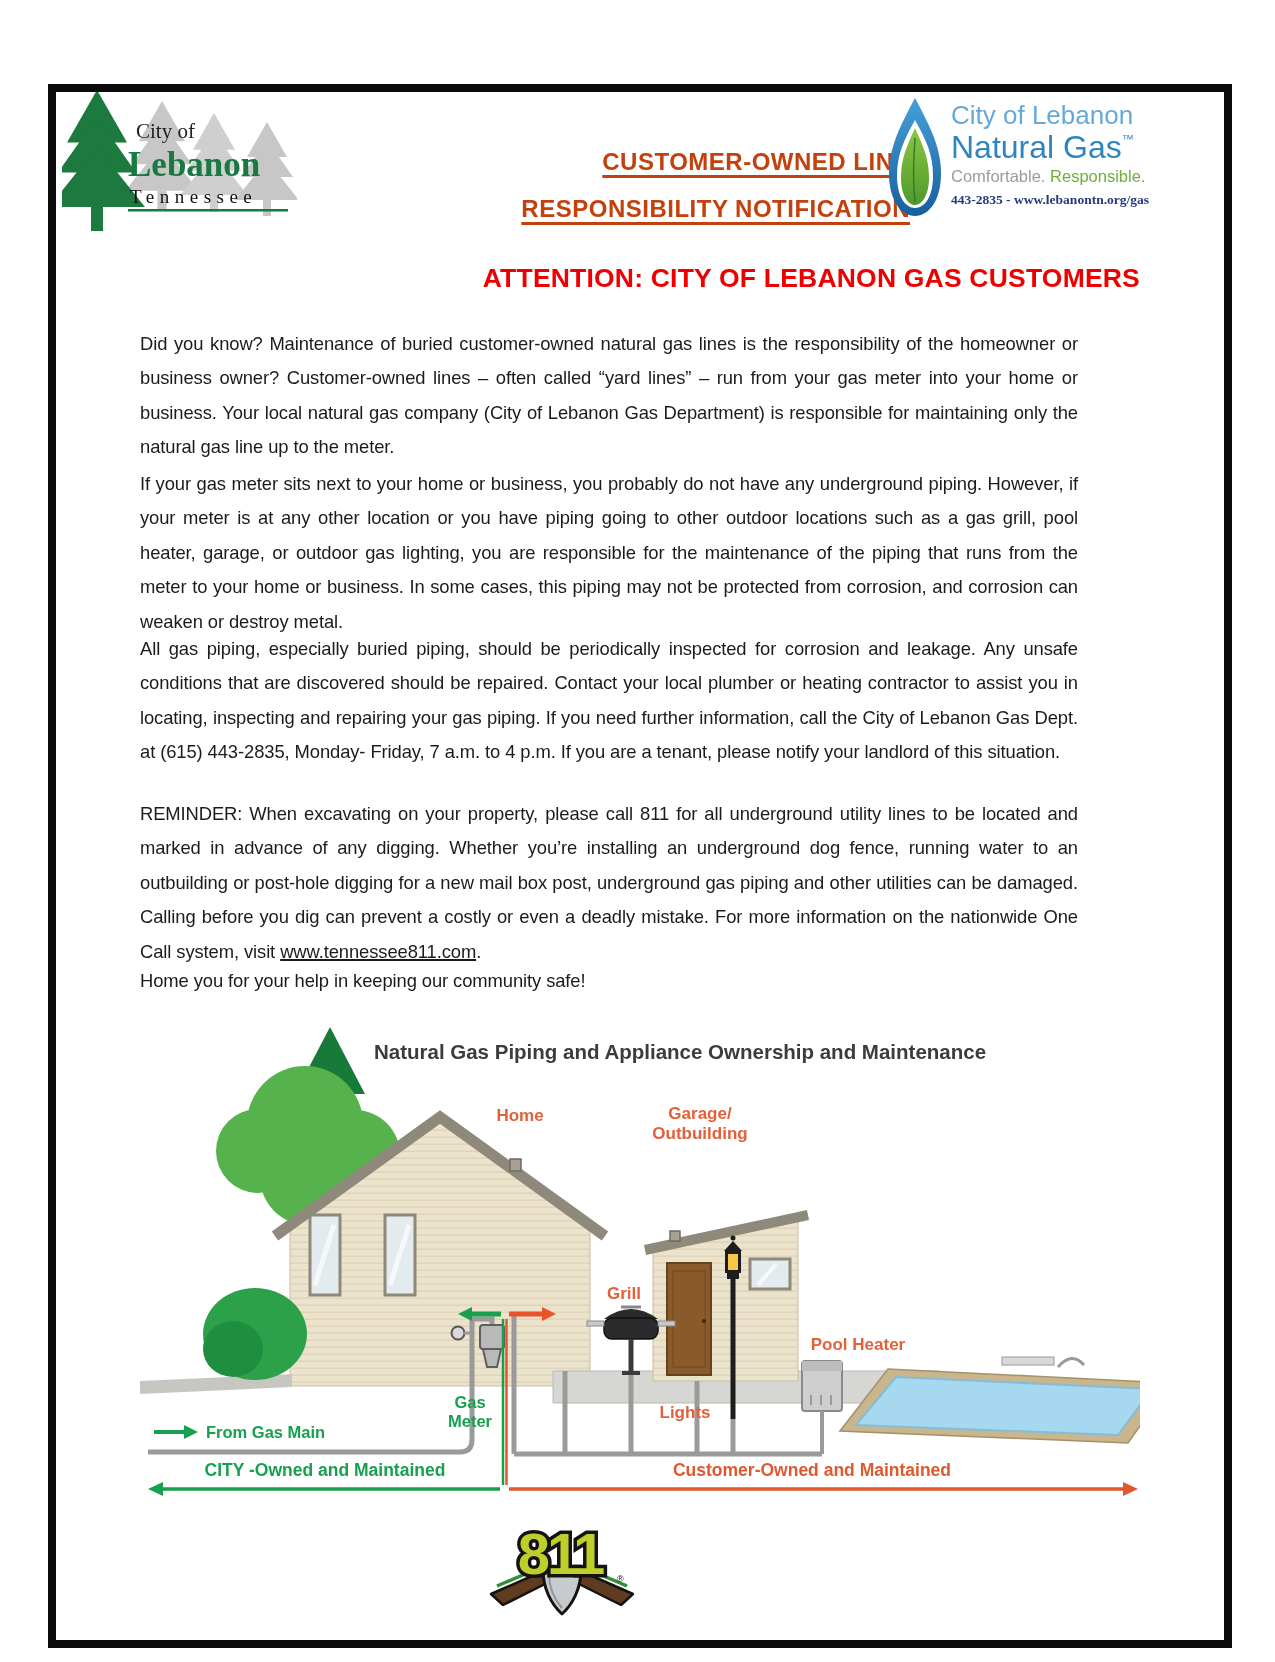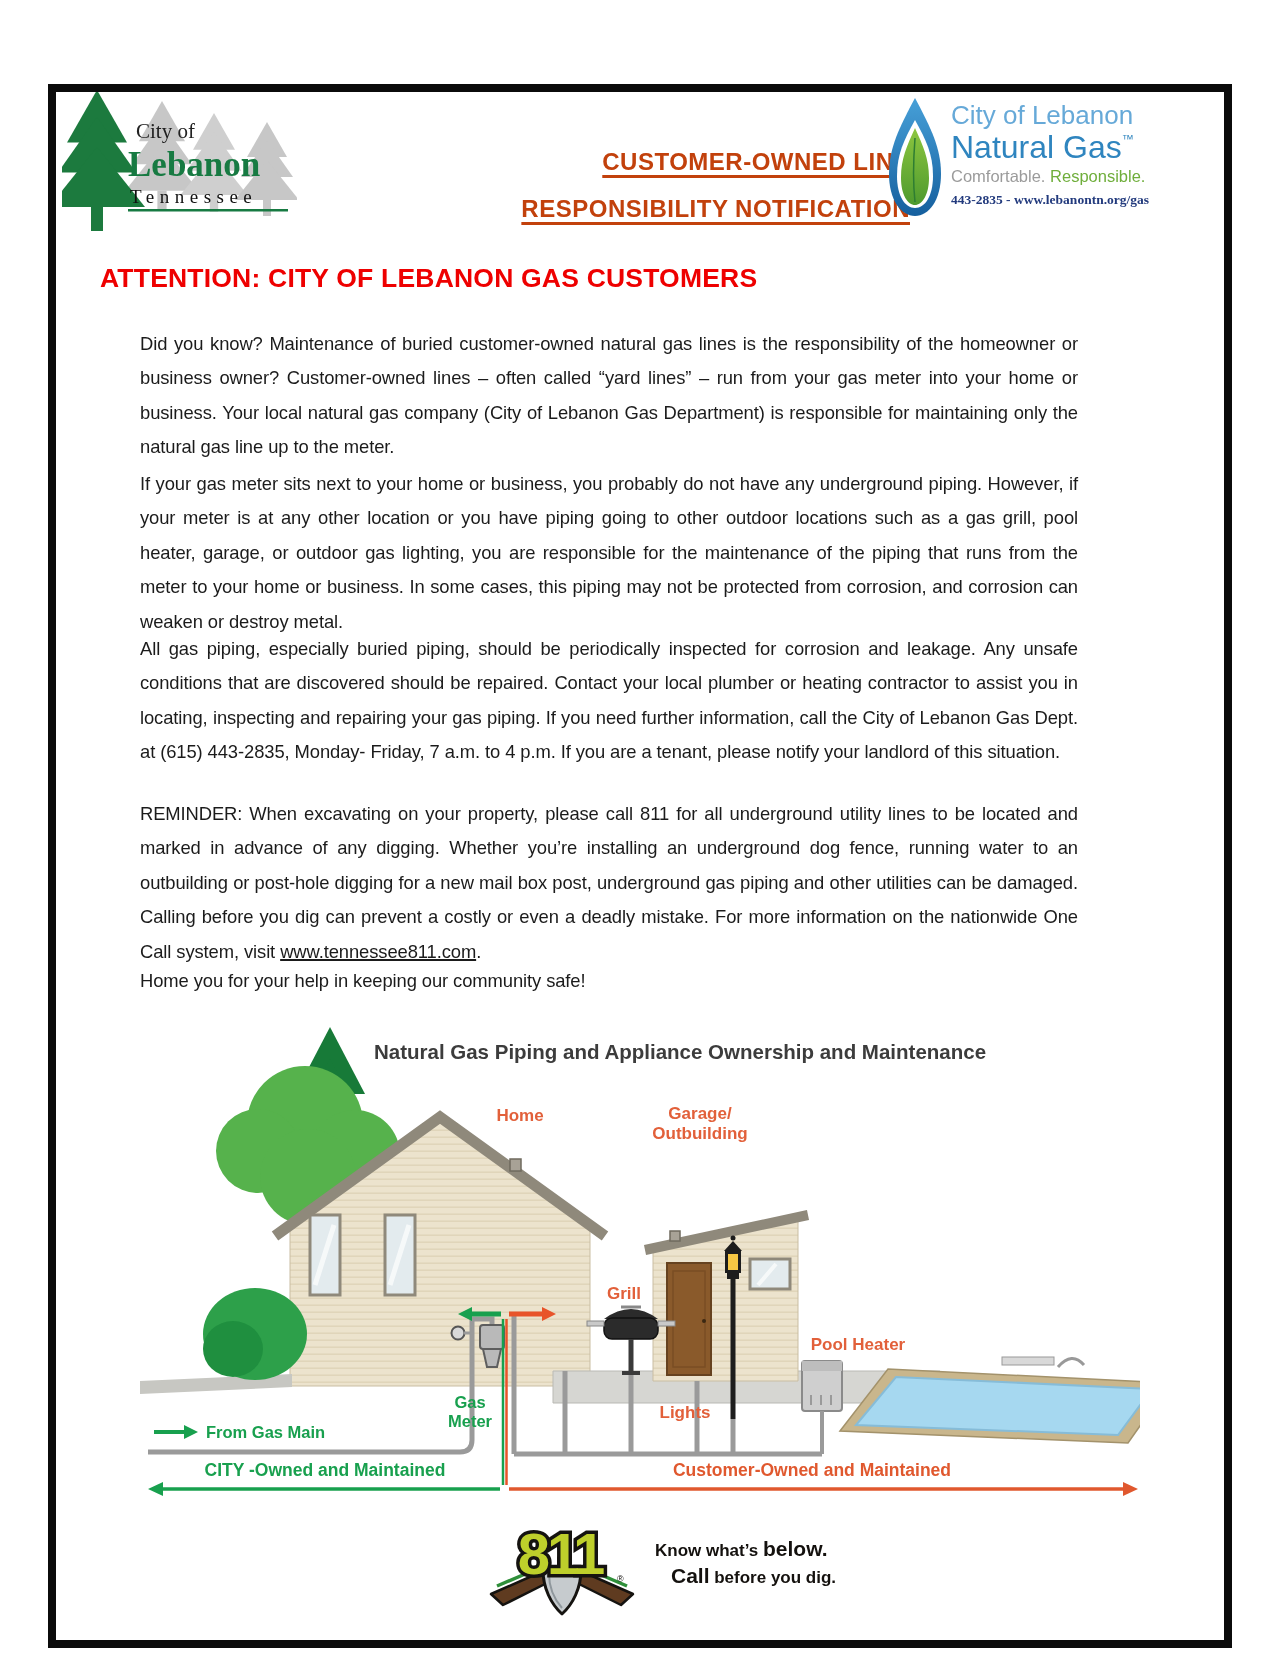--- a/index.html
+++ b/index.html
@@ -2,21 +2,21 @@
 <html><head>
 <meta charset="utf-8">
 <style>
   html,body{margin:0;padding:0;background:#ffffff;}
   .page{position:relative;width:1275px;height:1662px;background:#fff;font-family:"Liberation Sans",sans-serif;overflow:hidden;margin-top:36px;}
   .abs{position:absolute;}
   .frame{left:48px;top:48px;width:1184px;height:1564px;border:8px solid #0b0b0b;box-sizing:border-box;}
   .doc-title{left:300px;top:102px;width:610px;text-align:right;font-size:24px;font-weight:bold;color:#c2410c;
              line-height:47px;letter-spacing:.5px;}
   .doc-title span{text-decoration:underline;text-decoration-thickness:3px;text-underline-offset:5px;}
-  .attention{left:100px;top:227px;width:1040px;text-align:left;font-size:26.5px;font-weight:bold;color:#ee0000;letter-spacing:.2px;}
+  .attention{left:100px;top:227px;width:1040px;text-align:right;font-size:26.5px;font-weight:bold;color:#ee0000;letter-spacing:.2px;}
   .para{left:140px;width:938px;font-size:18.4px;line-height:34.4px;text-align:justify;color:#1b1b1b;letter-spacing:-0.1px;}
   .para.last{text-align:left;}
   .b{font-weight:normal;}
   .link{font-weight:normal;text-decoration:underline;color:#1b1b1b;text-decoration-thickness:2px;}
   .tag811{left:655px;top:1500px;width:280px;color:#14110e;line-height:25px;white-space:nowrap;}
   .tag811 .r{font-size:17px;font-weight:700;}
   .tag811 .h{font-size:21px;font-weight:800;}
   .tag811 .l2{margin-left:16px;}
   svg text{font-family:"Liberation Sans",sans-serif;}
   svg .serif{font-family:"Liberation Serif",serif;}
@@ -243,17 +243,13 @@
     </g>
     <g>
       <rect x="70" y="36" width="10" height="18" rx="2" fill="#151310"></rect>
       <path d="M56,50 L94,50 C94,68 86,84 75,94 C64,84 56,68 56,50 Z" fill="#c6cbce" stroke="#151310" stroke-width="3" stroke-linejoin="round"></path>
       <path d="M62,54 C62,68 68,80 75,88" fill="none" stroke="#8f979c" stroke-width="2"></path>
     </g>
     <text x="73" y="54" text-anchor="middle" font-size="58" font-weight="bold" letter-spacing="-3" fill="#becf2b" stroke="#151310" stroke-width="7" paint-order="stroke">811</text>
     <text x="130" y="62" font-size="9" fill="#151310">®</text>
   </svg>
 
-  <div class="abs tag811">
-    <div><span class="r">Know what’s </span><span class="h">below.</span></div>
-    <div class="l2"><span class="h">Call</span><span class="r"> before you dig.</span></div>
-  </div>
 </div>
 
 </body></html>

